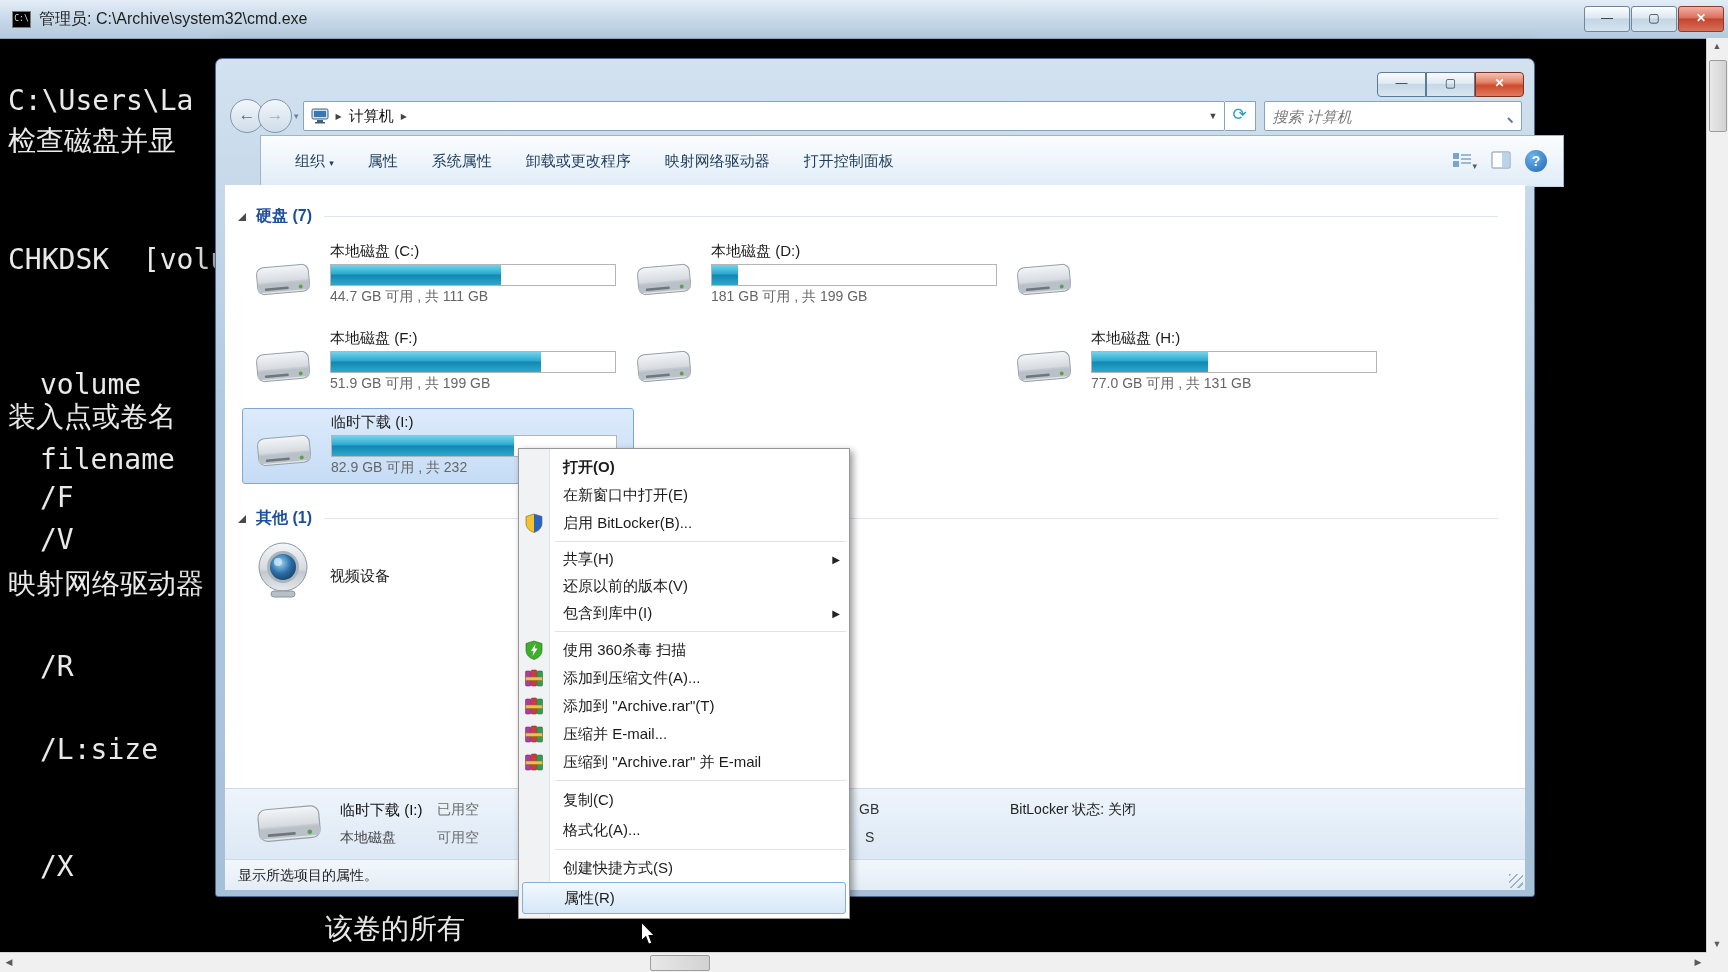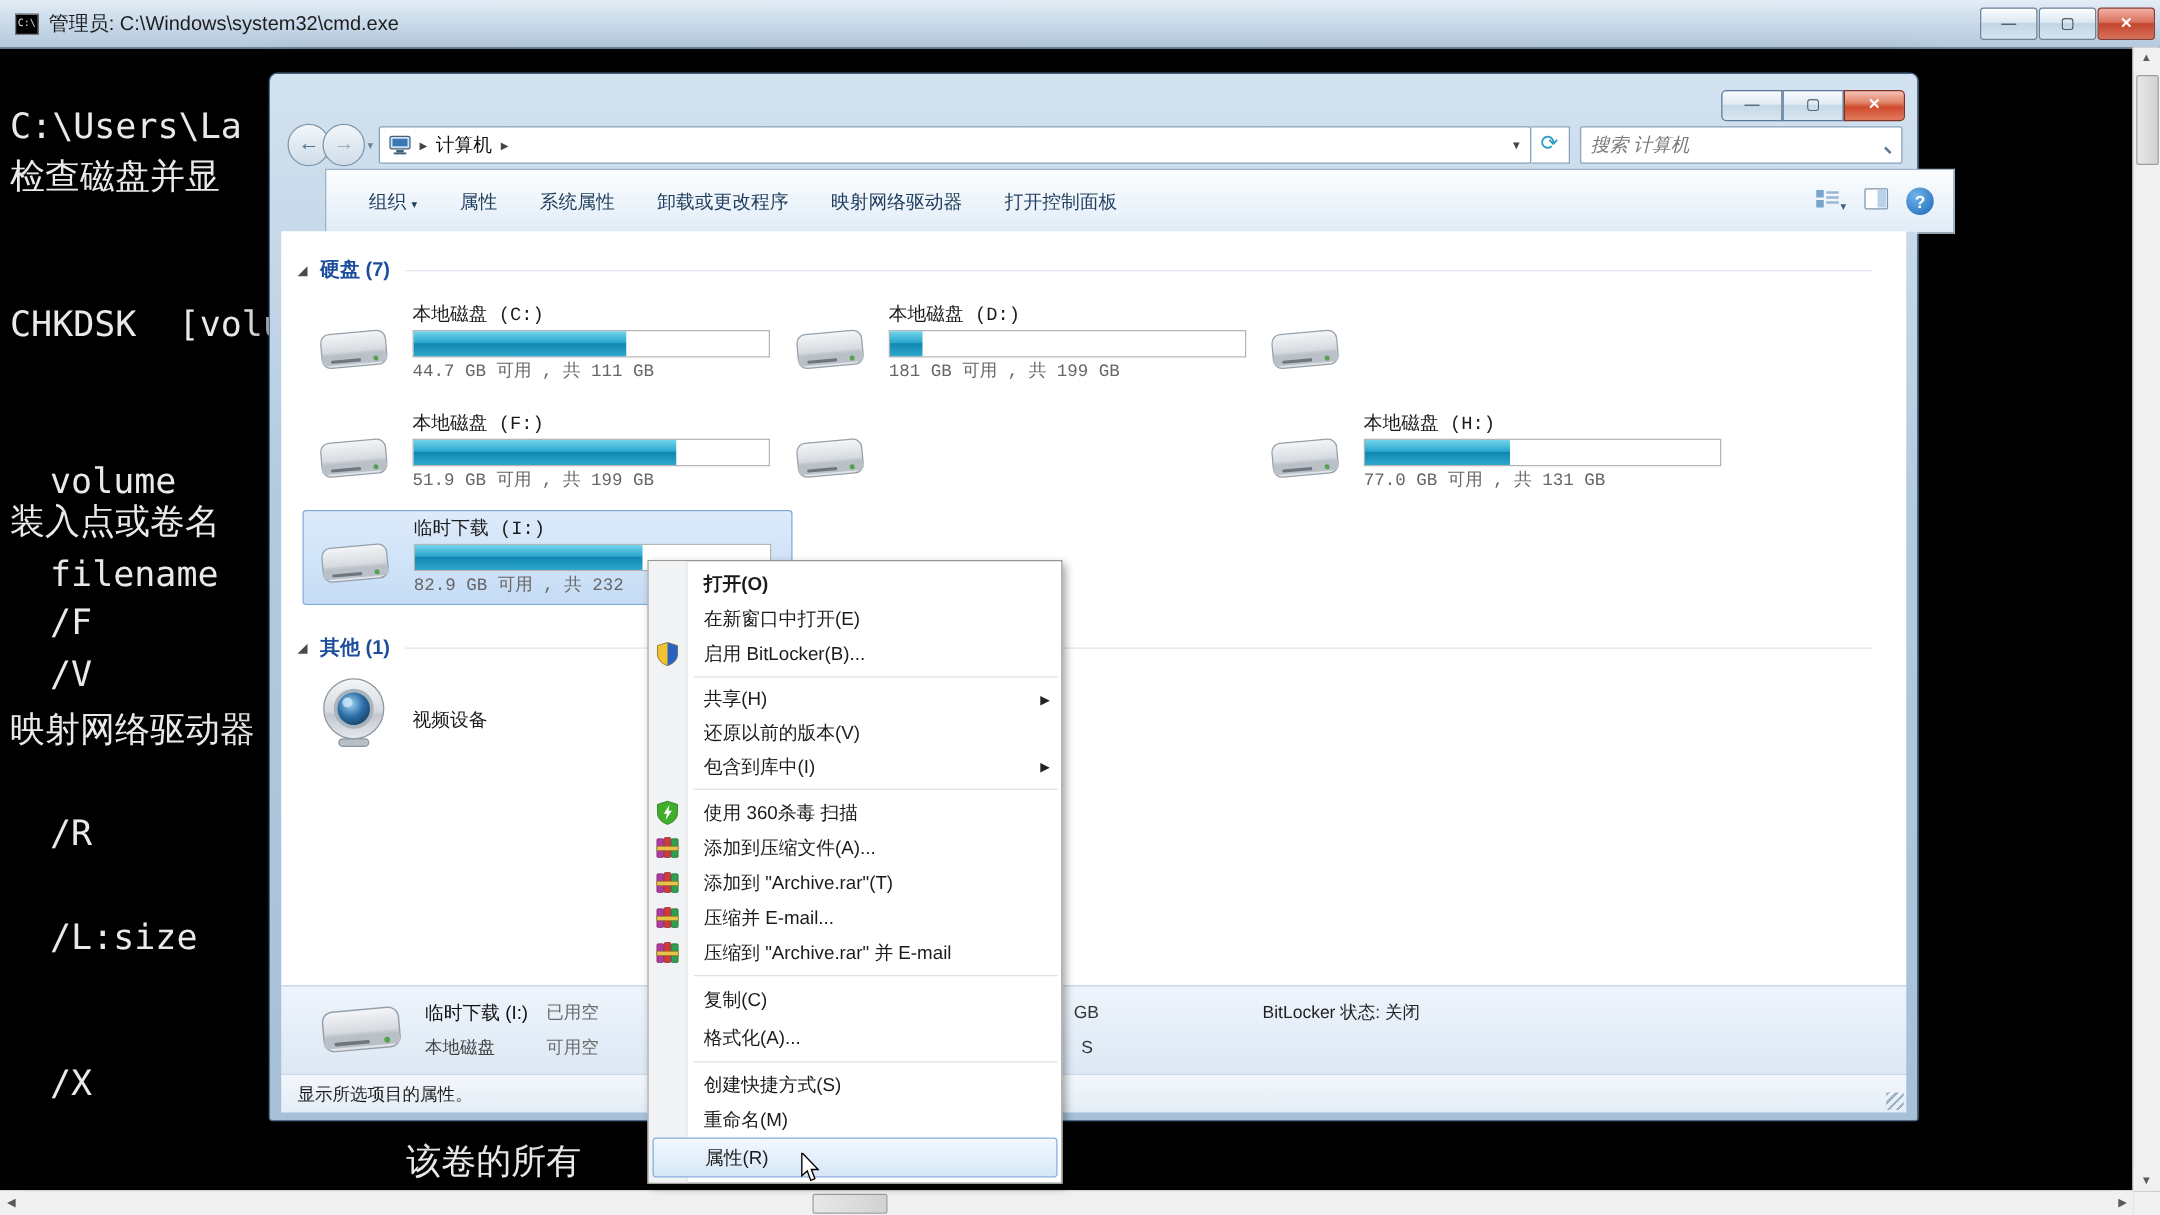--- a/index.html
+++ b/index.html
@@ -60,21 +60,21 @@
     display:flex;align-items:center;font-size:15px;color:#1e3c5c;margin-left:36px;}
   .tb-item{margin-left:34px;white-space:nowrap;}
   .tb-right{margin-left:auto;display:flex;align-items:center;margin-right:16px;gap:14px;}
   .content{position:absolute;left:9px;top:126px;width:1300px;height:603px;background:#fff;overflow:hidden;}
   .grp-header{position:absolute;display:flex;align-items:center;width:1280px;}
   .grp-tri{width:0;height:0;border-bottom:8px solid #4a4a4a;border-left:8px solid transparent;margin-right:10px;}
   .grp-title{font-size:16px;font-weight:bold;color:#1d4e9e;white-space:nowrap;}
   .grp-rule{flex:1;height:1px;background:#dde6f2;margin-left:12px;margin-right:20px;}
   .tile{position:absolute;display:flex;width:360px;}
   .drive-ic{margin-top:12px;flex:0 0 58px;}
-  .tile-text{margin-left:18px;font-family:Liberation Mono, monospace;}
+  .tile-text{margin-left:18px;}
   .d-name{font-size:15px;color:#1b1b1b;height:21px;white-space:nowrap;}
   .d-bar{width:284px;height:20px;border:1px solid #b5b5b5;background:#fff;margin:1px 0 2px 0;}
   .d-fill{height:100%;background:linear-gradient(#71d4ea,#2ba7cf 45%,#1187b1 50%,#2fa8ce);}
   .d-cap{font-size:14px;color:#666;white-space:nowrap;}
   .tile.sel{left:26px;top:349px;width:372px;padding:4px 6px 6px 12px;
     background:linear-gradient(#ddebfb,#c5dcf5);border:1px solid #7ca8d5;border-radius:3px;}
   .details{position:absolute;left:9px;top:729px;width:1300px;height:71px;
     background:linear-gradient(#eef4fb,#dce8f5);border-top:1px solid #cbd9e7;font-size:14px;}
   .det{position:absolute;white-space:nowrap;}
   .statusbar{position:absolute;left:9px;top:800px;width:1300px;height:30px;
@@ -166,21 +166,21 @@
     <symbol id="icon-cursor" viewBox="0 0 14 22">
       <path d="M1 0 L1 17 L5 13.5 L7.6 20.5 L10.6 19.2 L8 12.5 L13 12.5 Z" fill="#fff" stroke="#000" stroke-width="1"></path>
     </symbol>
   </defs>
 </svg>
 
 <div class="screen">
 
   <div class="cmd-titlebar">
     <div class="cmd-app-icon">C:\</div>
-    <span class="cmd-title">管理员: C:\Windows\system32\cmd.exe</span>
+    <span class="cmd-title">管理员: C:\Archive\system32\cmd.exe</span>
     <div class="cmd-caption">
       <div class="cbtn">—</div>
       <div class="cbtn">▢</div>
       <div class="cbtn close">✕</div>
     </div>
   </div>
 
   <div>
     <div class="console-line" style="left:8px;top:84px">C:\Users\La</div>
     <div class="console-line" style="left:8px;top:122px">检查磁盘并显</div>
@@ -429,23 +429,20 @@
     <div class="mi h-d">
         <span>复制(C)</span>
       </div>
     <div class="mi h-d">
         <span>格式化(A)...</span>
       </div>
     <div class="msep"></div>
     <div class="mi h-e">
         <span>创建快捷方式(S)</span>
       </div>
-    <div class="mi h-e">
-        <span>重命名(M)</span>
-      </div>
     <div class="mi hl h-f">
         <span>属性(R)</span>
       </div>
   </div>
 
   <svg class="cursor" width="16" height="24" viewBox="0 0 14 22">
       <use href="#icon-cursor"></use>
     </svg>
 </div>
 

